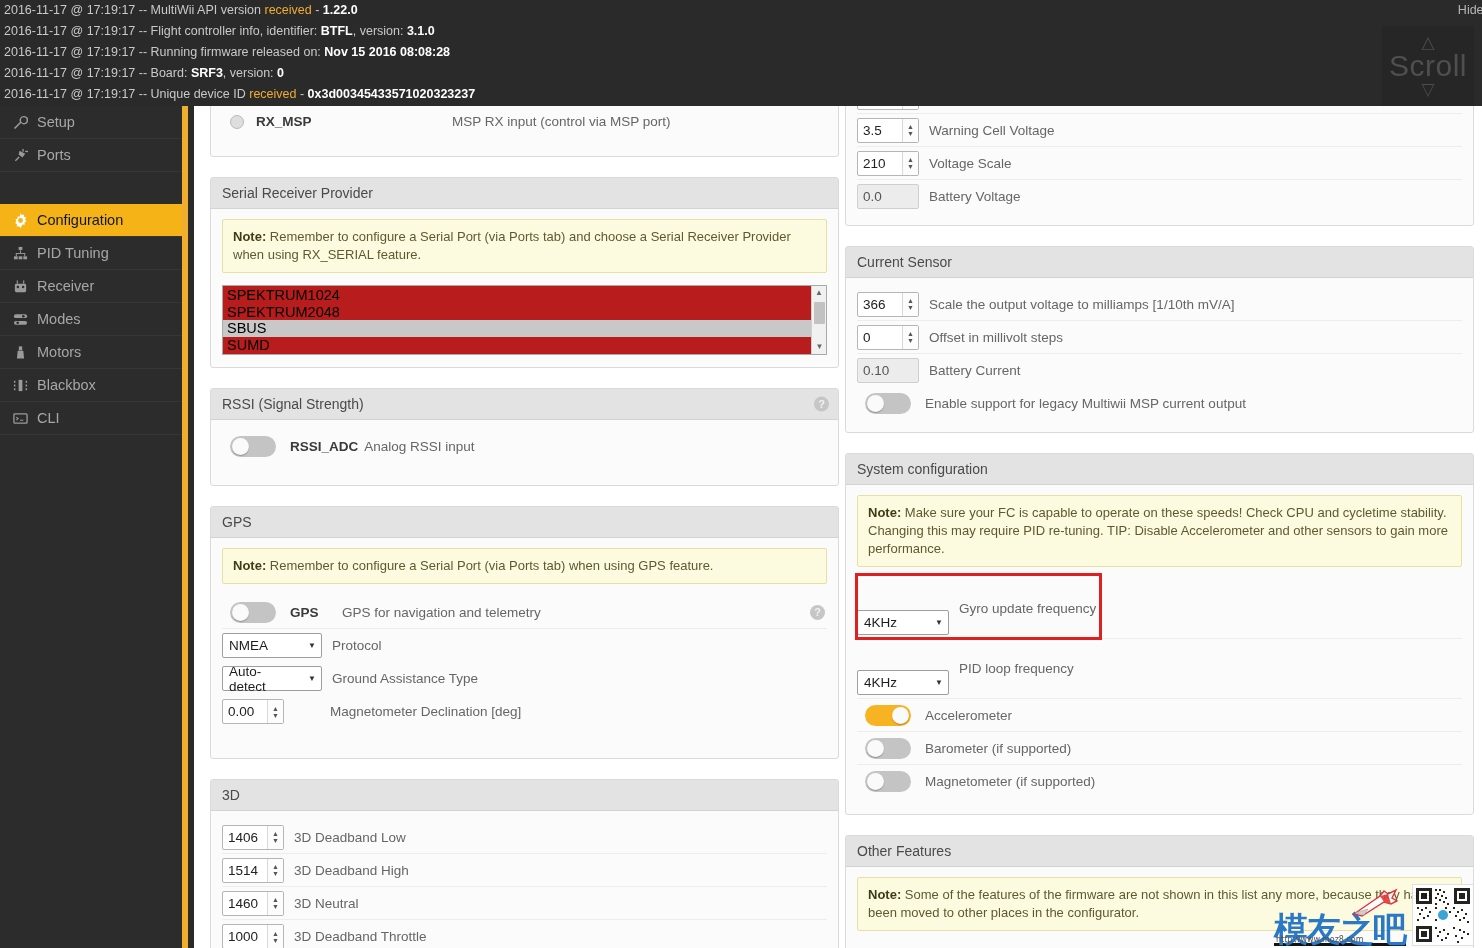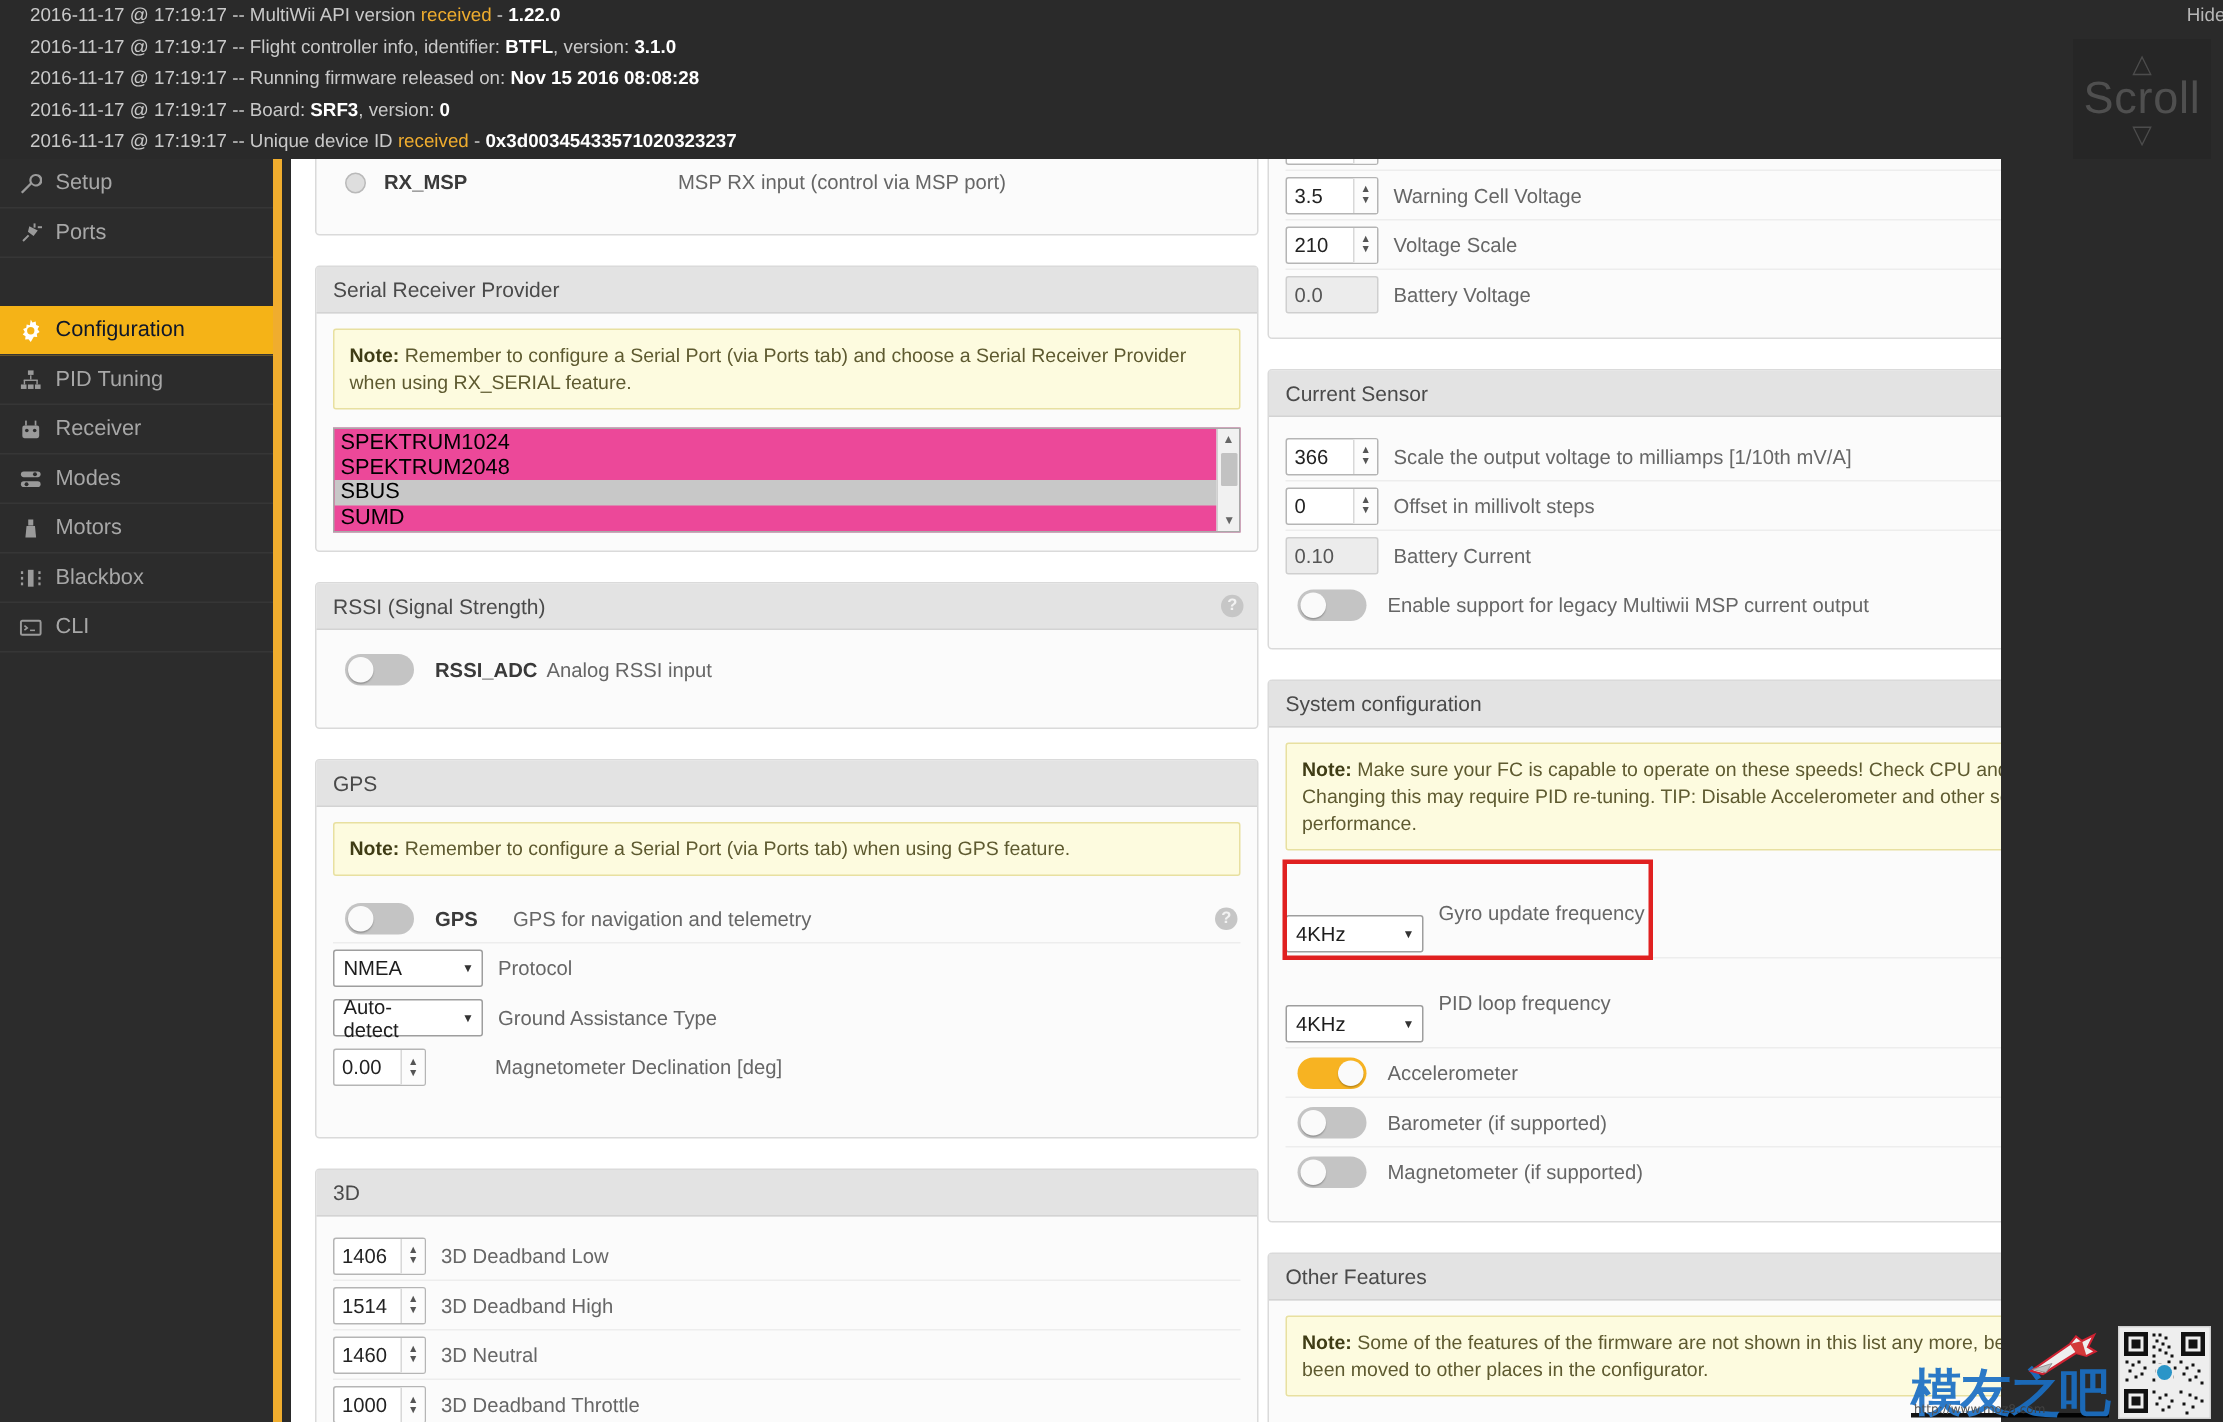--- a/index.html
+++ b/index.html
@@ -6,21 +6,21 @@
   html, body {
     width: 1482px; height: 948px;
     overflow: hidden;
     background: #2a2a2a;
     font-family: "Liberation Sans", sans-serif;
   }
 
   
   #log-header {
     position: absolute; left: 0; top: 0; width: 1482px; height: 106px;
-    background: #2a2a2a; overflow: hidden; padding-left: 16px;
+    background: #2a2a2a; overflow: hidden;
   }
   .log-line {
     color: #c9c9c9; font-size: 12.5px; line-height: 21px;
     padding-left: 4px; white-space: nowrap;
   }
   .log-line b { color: #ffffff; font-weight: bold; }
   .log-line .recv { color: #f0ad2e; font-weight: normal; }
 
   #hide-log {
     position: absolute; right: -12px; top: 3px;
@@ -56,21 +56,21 @@
   .nav-item .nav-icon {
     width: 20px; height: 16px; margin-right: 7px;
     display: inline-flex; align-items: center; justify-content: center;
     flex: 0 0 20px;
   }
   .nav-item .nav-icon svg { display:block; }
 
   
   #content {
     position: absolute; left: 194px; top: 106px;
-    width: 1140px; height: 842px;
+    width: 1288px; height: 842px;
     background: #ffffff;
     overflow: hidden;
   }
   .col { position: absolute; top: 0; width: 629px; }
   .col-left  { left: 16px; }
   .col-right { left: 651px; }
 
   .panel {
     background: #fbfbfb;
     border: 1px solid #dadada;
@@ -175,21 +175,21 @@
     border-radius: 2px; padding: 0 5px 0 6px;
     font-size: 13.5px; color: #1d1d1d; margin-right: 10px;
     cursor: pointer;
   }
   .sel .caret { font-size: 8px; color: #333; margin-left: 12px; }
   .sel-w100 { width: 100px; }
   .sel-w90  { width: 92px; margin-top: 28px; }
 
   
   .listbox {
-    border: 1px solid #a9a9a9; background: #ec4899;
+    border: 1px solid #a9a9a9; background: #b91c1c;
     height: 70px; overflow: hidden; position: relative;
     font-family: "Liberation Sans", sans-serif;
   }
   .listbox .opt {
     font-size: 14.5px; color: #000; line-height: 16.5px;
     padding: 0 4px; white-space: nowrap;
   }
   .listbox .opt.selected { background: #c8c8c8; }
   .lb-scroll {
     position: absolute; right: 0; top: 0; width: 15px; height: 100%;

